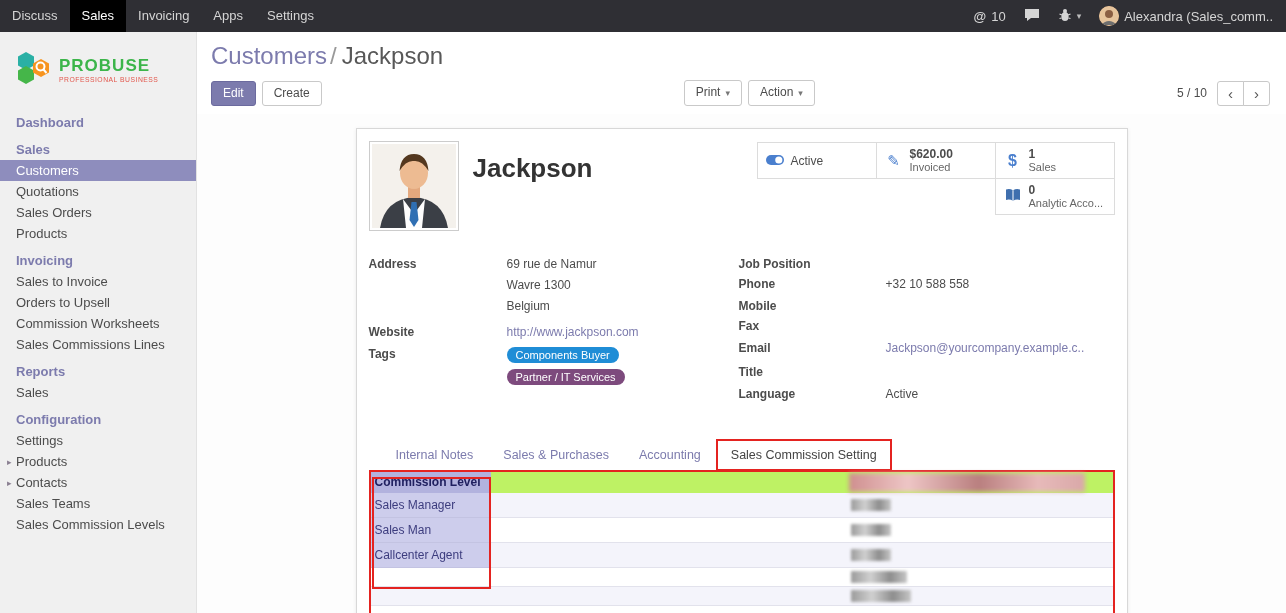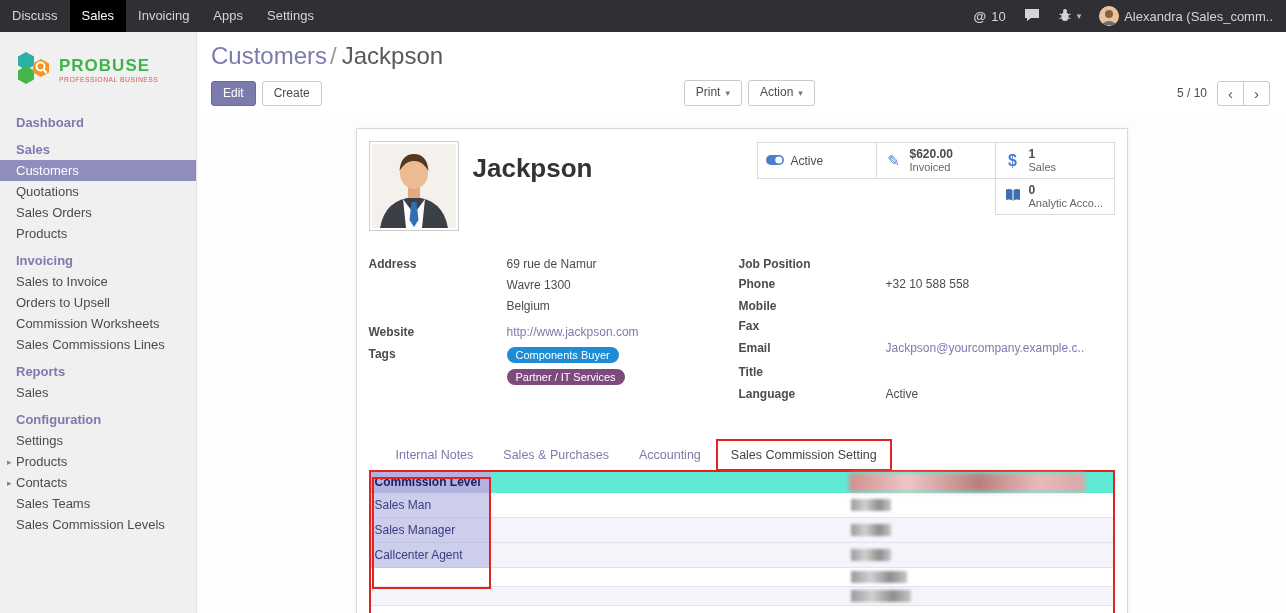--- a/index.html
+++ b/index.html
@@ -81,21 +81,21 @@
 
   
   .notebook { margin-top:32px; }
   .tabs { display:flex; border-bottom:1px solid #d9d9d9; padding-left:12px; align-items:flex-end; }
   .tab { font-size:12.5px; color:#7c7bad; padding:8px 15px; cursor:pointer; white-space:nowrap; }
   .tab.active { color:#444; border:2px solid #e42320; background:#fff; padding:7px 13px; margin-bottom:-1px; }
 
   
   .table-wrap { border:2px solid #e42320; margin-top:-1px; position:relative; background:#fff; }
   .trow { display:grid; grid-template-columns:120px 358px 236px 1fr; }
-  .trow.thead { height:21px; background:#5eead4; }
+  .trow.thead { height:21px; background:#bef264; }
   .th-c1 { background:#b2b2de; font-weight:bold; color:#202060; font-size:12px; padding:3px 4px 0; }
   .pink-blur { height:19px; margin-top:1px; background:linear-gradient(90deg,#cf8f8f,#eec6c6 25%,#b97f7f 55%,#e7baba 80%,#d9a8a8); filter:blur(2px); }
   .trow.data { height:25px; }
   .trow.small { height:19px; }
   .trow.foot { height:10px; }
   .trow.stripe { background:#f4f4fb; }
   .cell { border-bottom:1px solid #e2e2ec; }
   .c1-level { background:#cdcdec; color:#3c3c7e; font-size:12px; padding:5px 4px 0; border-bottom:1px solid #c3c3e2; }
   .gblur { width:40px; height:12px; margin:6px 0 0 2px; background:linear-gradient(90deg,#9a9a9a,#d0d0d0 35%,#8d8d8d 70%,#c6c6c6); filter:blur(1.5px); border-radius:1px; }
   .gblur.w56 { width:56px; margin-top:3px; }
@@ -345,31 +345,31 @@
             <div class="table-wrap">
               <div class="trow thead">
                 <div class="th-c1">Commission Level</div>
                 <div></div>
                 <div>
                     <div class="pink-blur"></div>
                   </div>
                 <div></div>
               </div>
 
+              <div class="trow data stripe">
+                <div class="c1-level">Sales Manager</div>
+                <div class="cell"></div>
+                <div class="cell">
+                    <div class="gblur"></div>
+                  </div>
+                <div class="cell"></div>
+              </div>
+
               <div class="trow data">
                 <div class="c1-level">Sales Man</div>
-                <div class="cell"></div>
-                <div class="cell">
-                    <div class="gblur"></div>
-                  </div>
-                <div class="cell"></div>
-              </div>
-
-              <div class="trow data stripe">
-                <div class="c1-level">Sales Manager</div>
                 <div class="cell"></div>
                 <div class="cell">
                     <div class="gblur"></div>
                   </div>
                 <div class="cell"></div>
               </div>
 
               <div class="trow data stripe">
                 <div class="c1-level">Callcenter Agent</div>
                 <div class="cell"></div>

